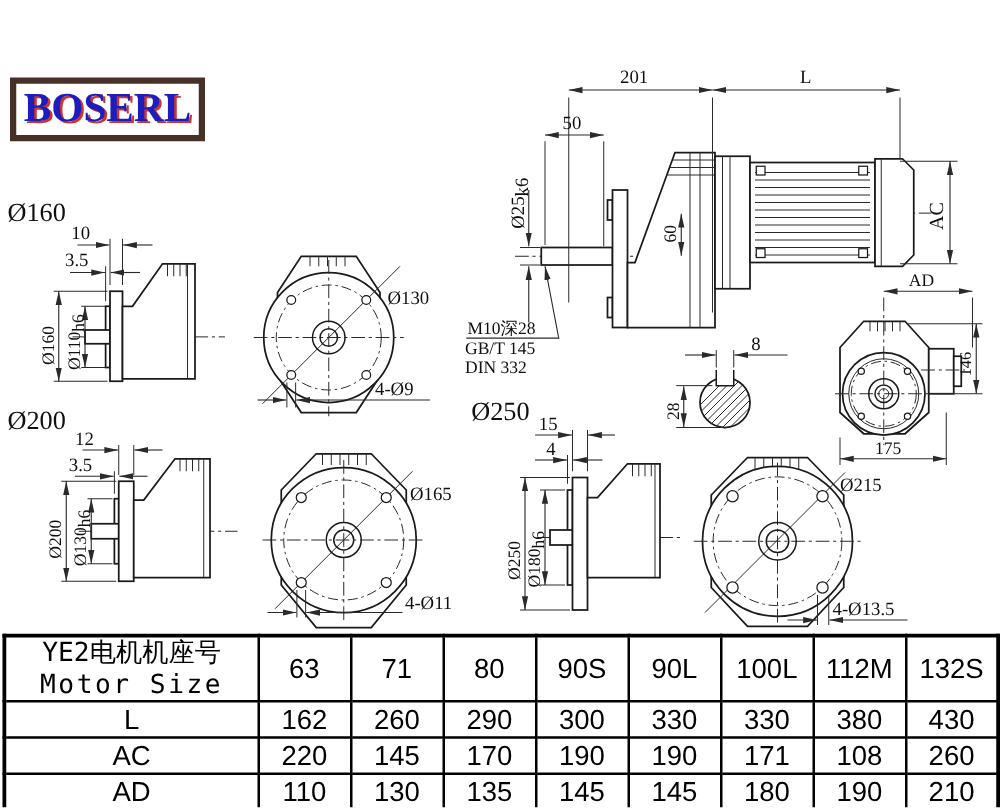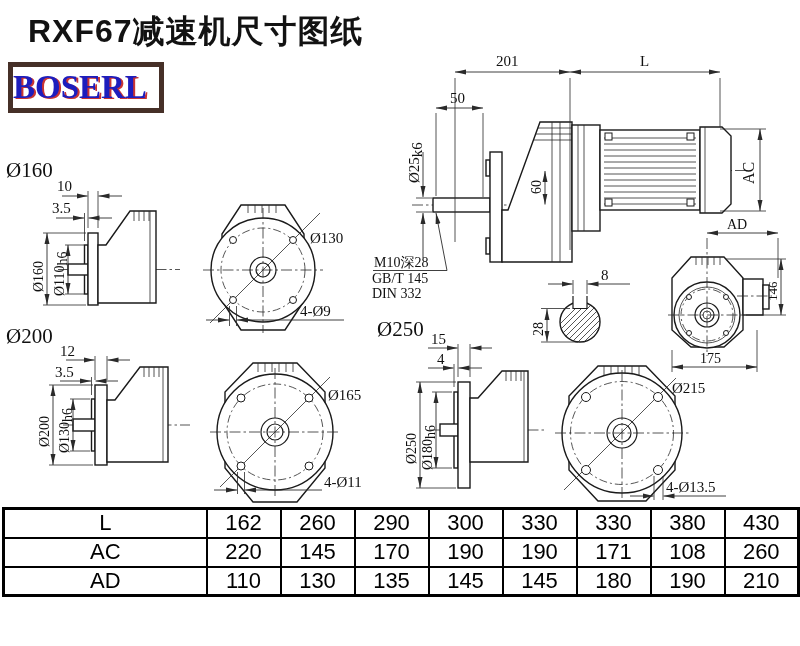--- a/index.html
+++ b/index.html
@@ -1,18 +1,18 @@
 <!DOCTYPE html>
 <html><head>
 <meta charset="utf-8">
 <style>
   html,body{margin:0;padding:0;background:#fff}
   #stage{position:relative;width:800px;height:646px;background:#fff;overflow:hidden;font-family:"Liberation Sans",sans-serif}
   .title{position:absolute;left:28px;top:10px;font-size:32px;font-weight:bold;color:#121212;letter-spacing:1px;white-space:nowrap}
-  .logo{position:absolute;left:8px;top:62px;width:156px;height:51px;border:5px solid #463028;background:#fff;display:flex;align-items:center;justify-content:flex-start;box-sizing:border-box}
+  .logo{position:absolute;left:8px;top:62px;width:156px;height:51px;border:5px solid #463028;background:#fff;display:flex;align-items:center;justify-content:center;box-sizing:border-box}
   .logo span{font-family:"Liberation Serif","DejaVu Serif",serif;font-size:33px;font-weight:bold;color:#1d1dbd;text-shadow:2px 1px 0 #c93434;line-height:1}
   svg{position:absolute;left:0;top:0}
   svg text{font-family:"Liberation Serif","DejaVu Serif",serif;fill:#101010;font-size:15px}
   text.t14{font-size:14px}
   text.t13{font-size:13px}
   text.sec{font-size:21px}
   .ol{fill:#fff;stroke:#1a1a1a;stroke-width:1.4}
   .ol1{fill:#fff;stroke:#1a1a1a;stroke-width:1}
   .ln{fill:none;stroke:#1a1a1a;stroke-width:1.2}
   .thin{fill:none;stroke:#2a2a2a;stroke-width:0.8}
@@ -24,21 +24,20 @@
   .spec td.hd{font-family:"DejaVu Sans Mono",monospace;font-size:21px;line-height:1.2}
   .spec .en{letter-spacing:2px}
   .spec tr.h{height:50px}
   .spec tr.d{height:29px}
 </style>
 </head>
 <body>
 
 <div id="stage">
 
-  <div class="title">RXF67减速机尺寸图纸</div>
 
   <div class="logo">
     <span>BOSERL</span>
   </div>
 
   <svg width="800" height="507" viewBox="0 0 800 507">
     <defs>
       <marker id="arr" markerUnits="userSpaceOnUse" markerWidth="12" markerHeight="6" refX="11" refY="3" orient="auto-start-reverse">
         <path d="M11,3 L0,0.5 L0,5.5 Z" fill="#2a2a2a"></path>
       </marker>
@@ -312,20 +311,34 @@
         <col style="width:74px">
         <col style="width:74px">
         <col style="width:74px">
         <col style="width:74px">
         <col style="width:74px">
         <col style="width:74px">
         <col style="width:74px">
         <col style="width:74px">
     </colgroup>
     <tbody>
+        <tr class="h">
+      <td class="hd">
+        <div>YE2电机机座号</div>
+        <div class="en">Motor Size</div>
+      </td>
+      <td>63</td>
+      <td>71</td>
+      <td>80</td>
+      <td>90S</td>
+      <td>90L</td>
+      <td>100L</td>
+      <td>112M</td>
+      <td>132S</td>
+    </tr>
     <tr class="d">
       <td>L</td>
       <td>162</td>
       <td>260</td>
       <td>290</td>
       <td>300</td>
       <td>330</td>
       <td>330</td>
       <td>380</td>
       <td>430</td>

